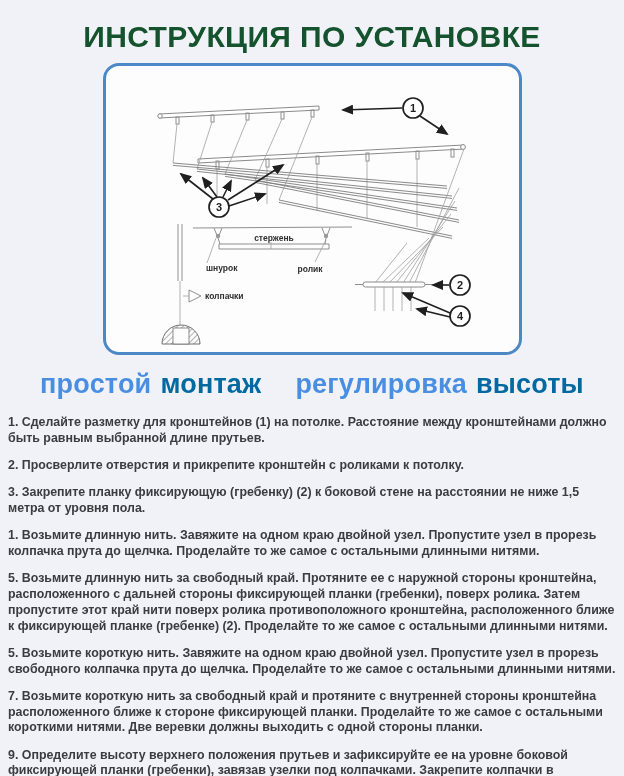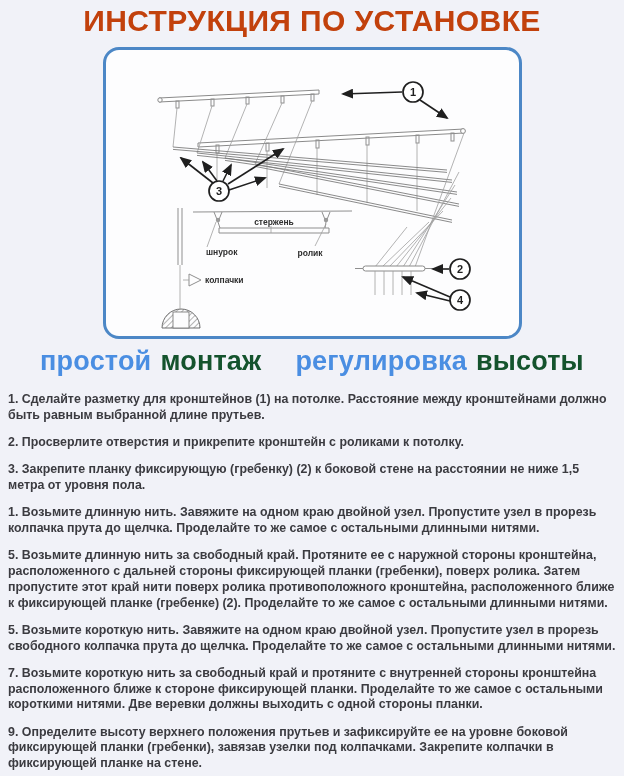--- a/index.html
+++ b/index.html
@@ -8,50 +8,50 @@
     width:624px; height:776px;
     background:#f1f2f8;
     overflow:hidden;
     position:relative;
   }
   .title {
     text-align:center;
     font-size:30px;
     font-weight:800;
     letter-spacing:0.4px;
-    color:#c2410c;
-    padding-top:4px;
+    color:#14532d;
+    padding-top:20px;
   }
   .diagram-box {
     width:419px; height:292px;
     margin:9px auto 0 auto;
     background:#fdfdfe;
     border:3px solid #4c87c6;
     border-radius:16px;
     position:relative;
   }
   .diagram-box svg { display:block; margin:2px auto 0 auto; }
   .draw { stroke:#8f8f8f; stroke-width:1; fill:none; }
   .draw-thin { stroke:#a0a0a0; stroke-width:0.8; fill:none; }
   .strip { fill:#ffffff; stroke:#8a8a8a; stroke-width:1; }
   .arrow { stroke:#1f1f1f; stroke-width:1.6; fill:none; }
   .callout-circle { fill:#ffffff; stroke:#1f1f1f; stroke-width:1.7; }
   .callout-num { font:bold 11px "Liberation Sans", sans-serif; fill:#1f1f1f; text-anchor:middle; }
   .dlabel { font:bold 8.5px "Liberation Sans", sans-serif; fill:#2e2e2e; }
   .subtitle {
-    margin-top:7px;
+    margin-top:14px;
     display:flex;
     justify-content:center;
     align-items:baseline;
     font-size:27px;
     font-weight:700;
     letter-spacing:0.2px;
   }
   .subtitle .blue { color:#4a8ee2; }
-  .subtitle .dark { color:#14532d; margin-left:9px; }
+  .subtitle .dark { color:#0369a1; margin-left:9px; }
   .subtitle .grp2 { margin-left:34px; }
   .instructions {
     padding:15px 8px 0 8px;
     font-size:12.4px;
     line-height:1.27;
     color:#3b3b40;
   }
   .instructions p { margin-bottom:11.5px;font-weight:bold; }
 </style>
 </head>

